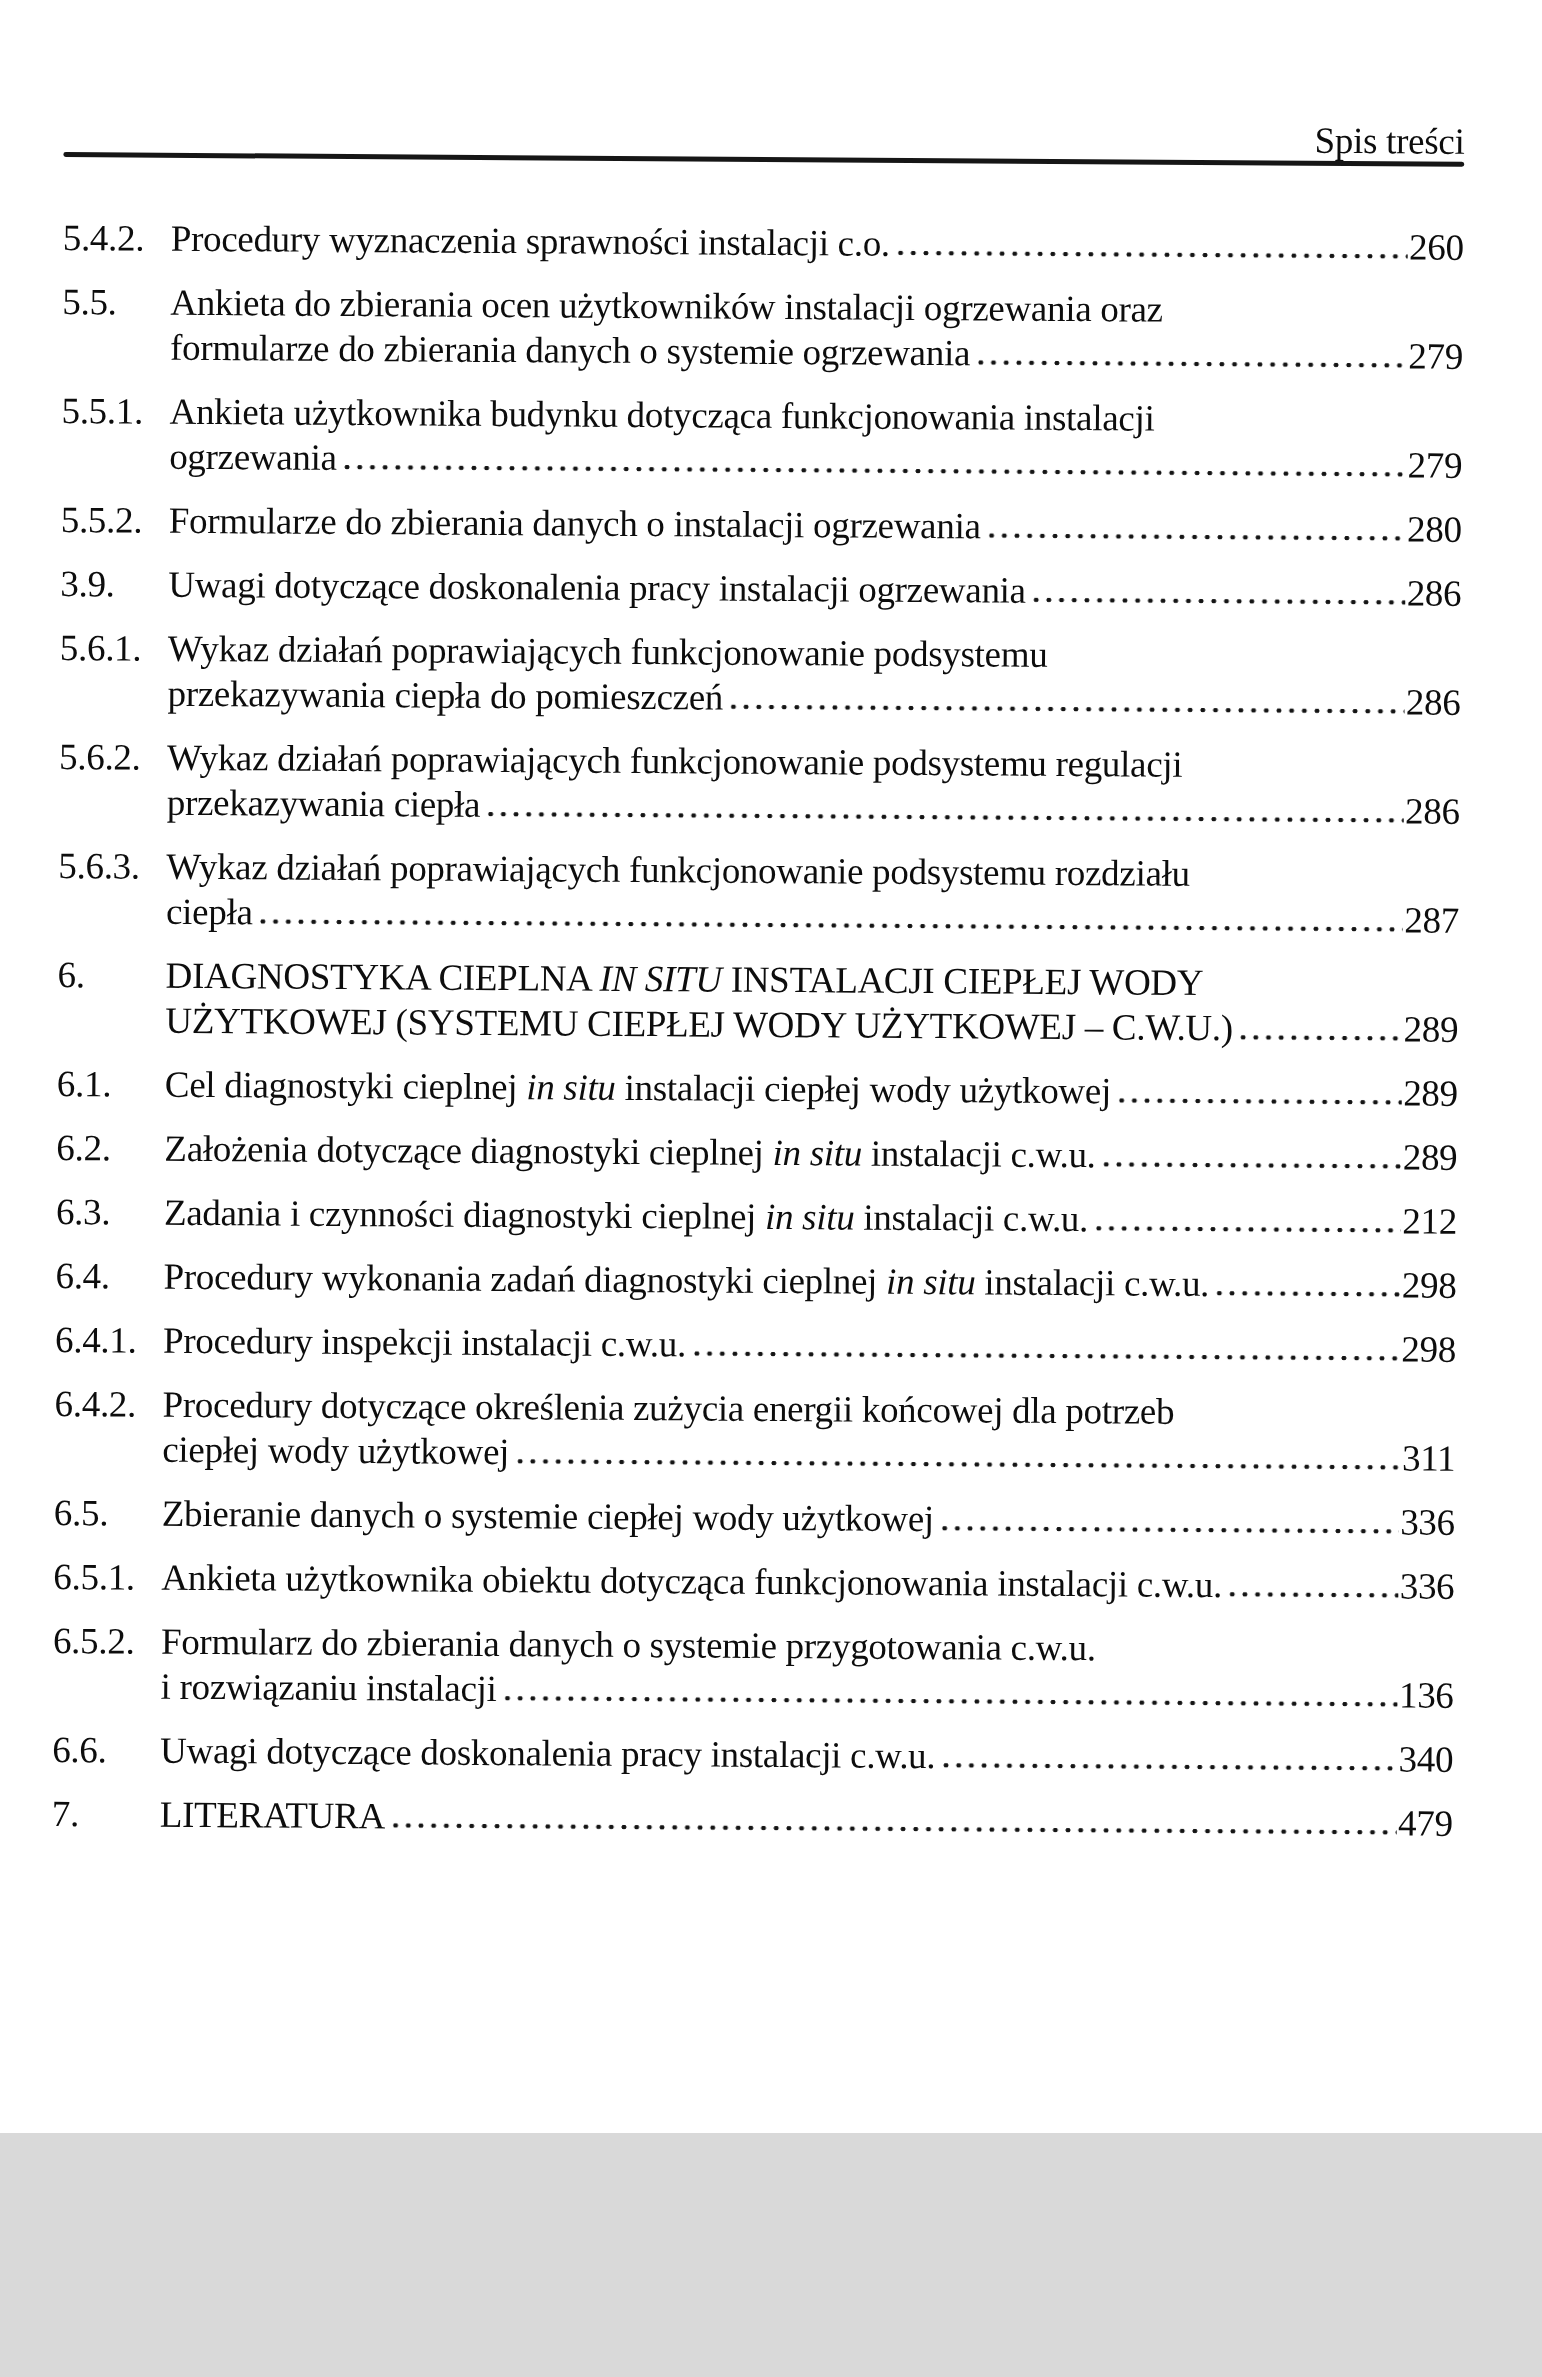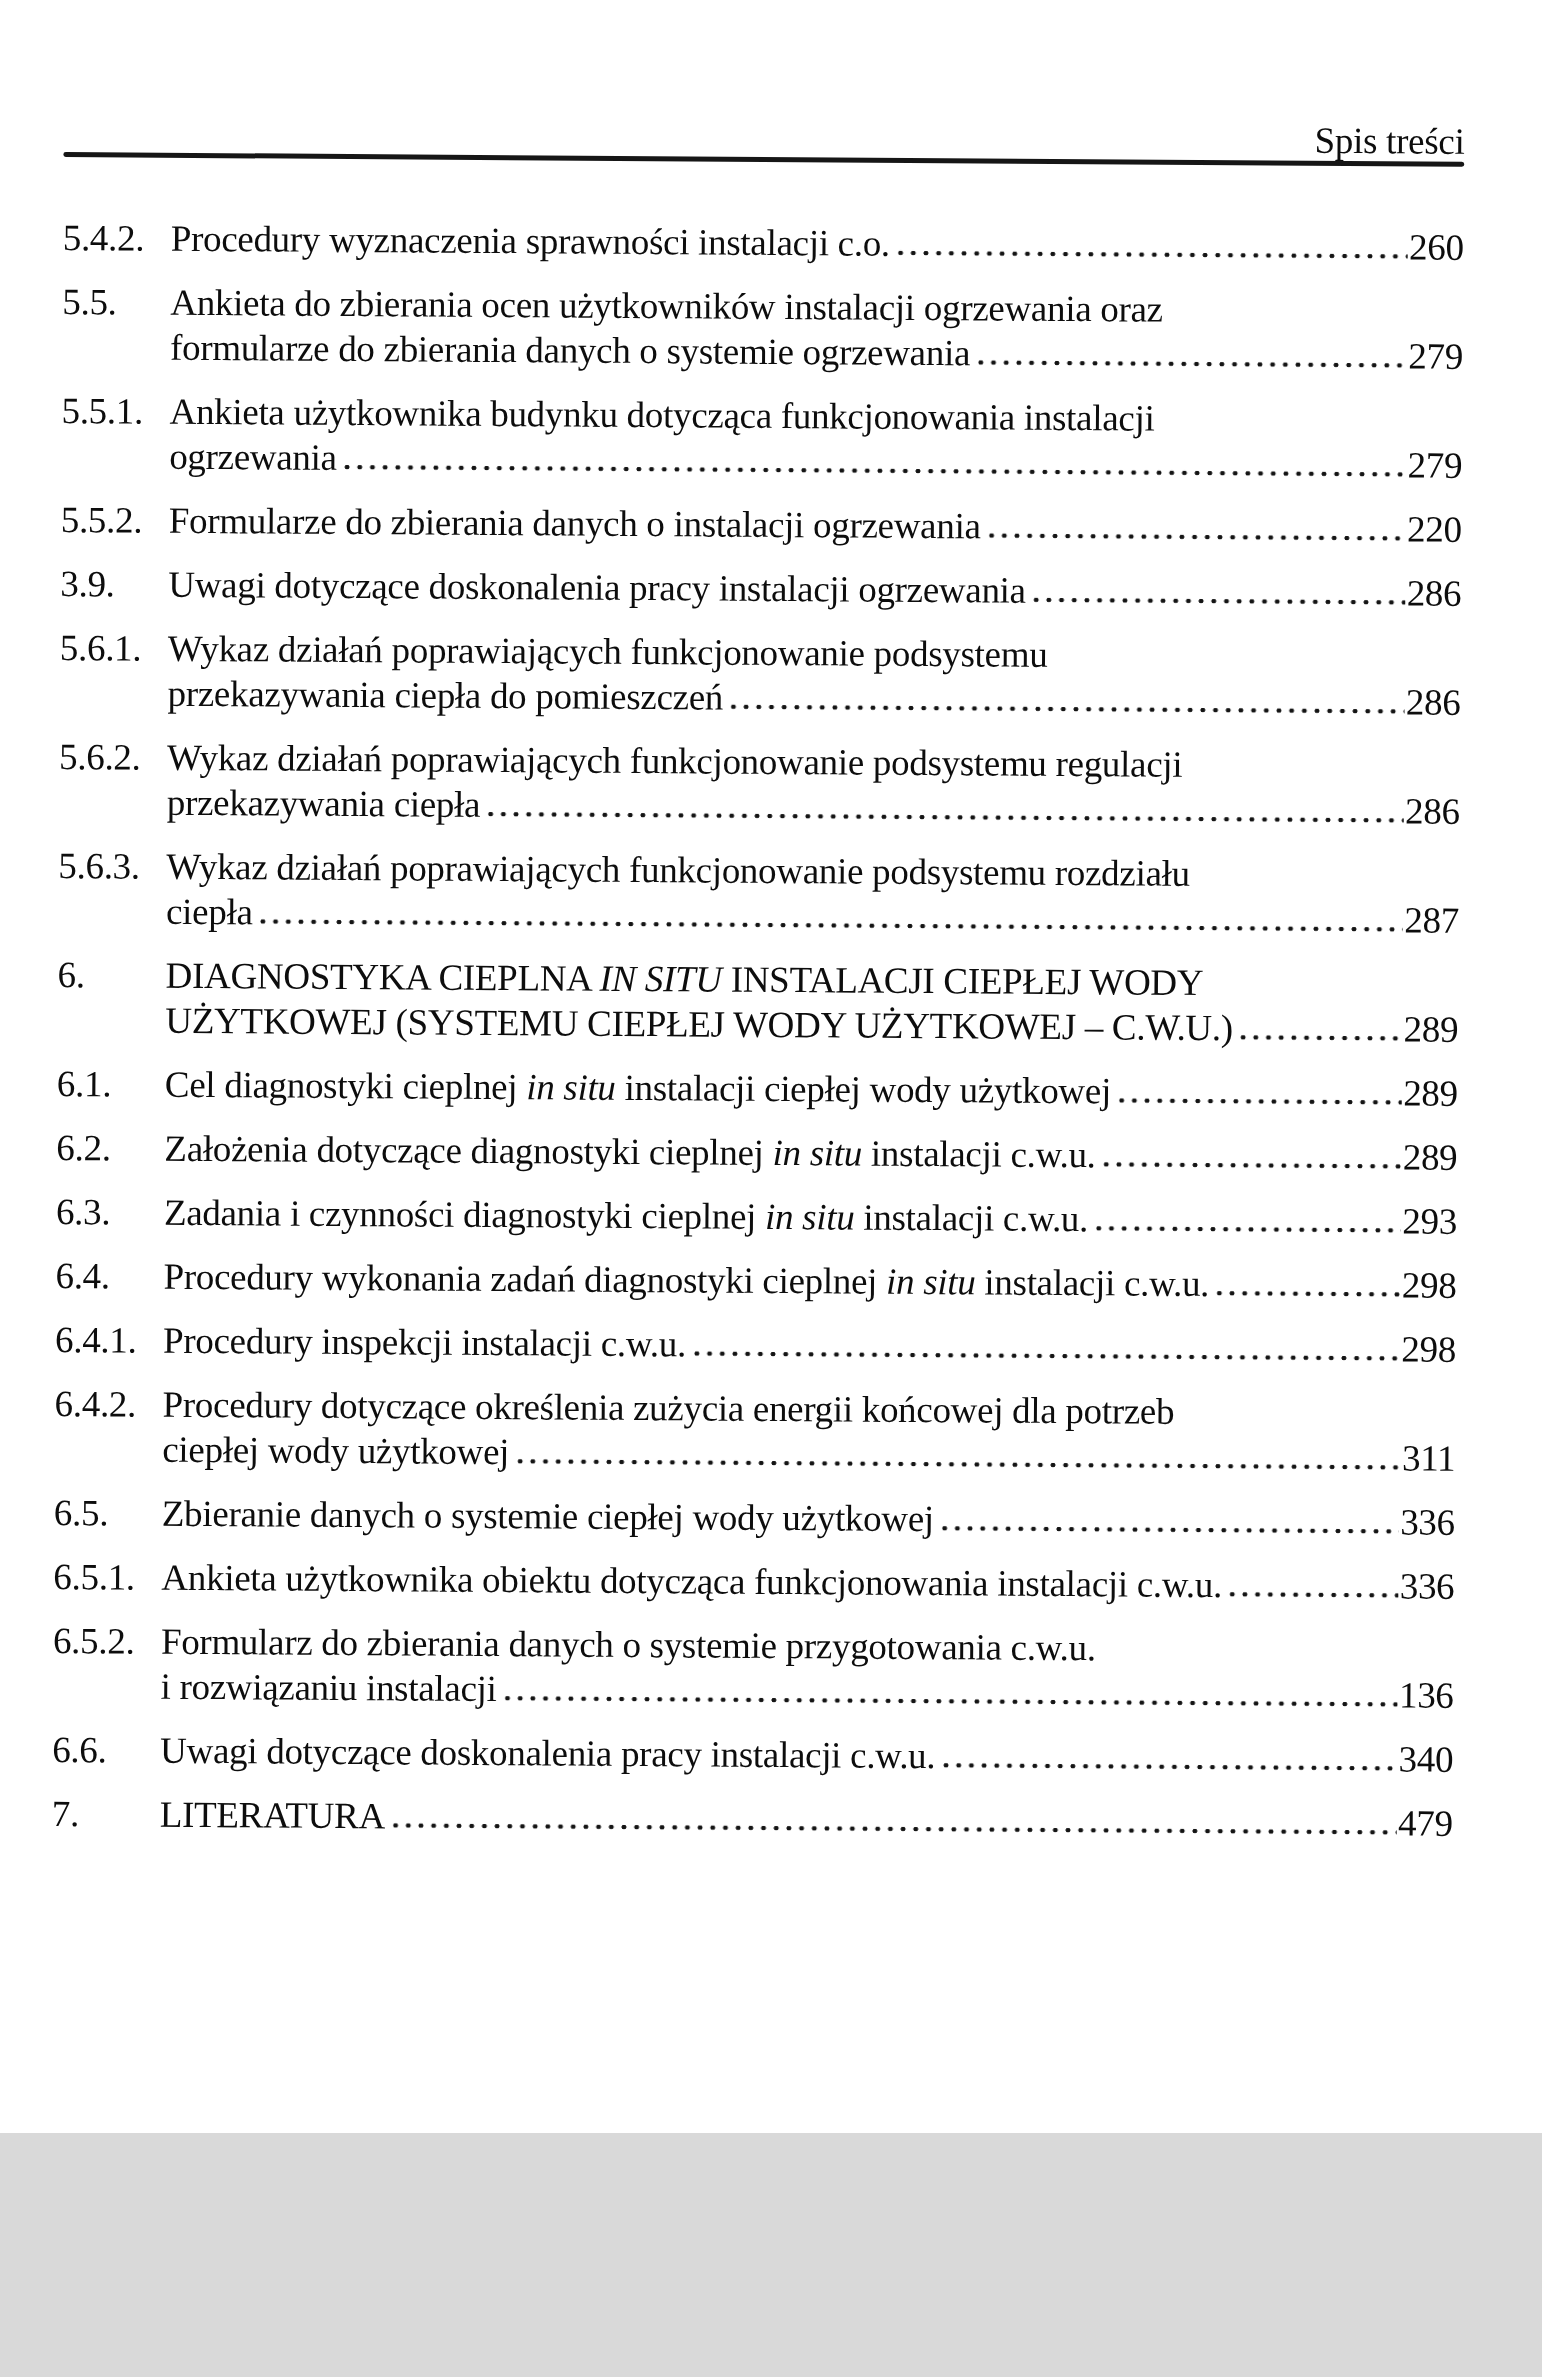--- a/index.html
+++ b/index.html
@@ -84,21 +84,21 @@
     <span class="txt"><span>ogrzewania</span></span>
     <span class="leader"></span>
     <span class="pg">279</span>
   </div>
         </div>
         <div class="entry">
           <div class="toc-line">
     <span class="num">5.5.2.</span>
     <span class="txt"><span>Formularze do zbierania danych o instalacji ogrzewania</span></span>
     <span class="leader"></span>
-    <span class="pg">220</span>
+    <span class="pg">280</span>
   </div>
         </div>
         <div class="entry">
           <div class="toc-line">
     <span class="num">3.9.</span>
     <span class="txt"><span>Uwagi dotyczące doskonalenia pracy instalacji ogrzewania</span></span>
     <span class="leader"></span>
     <span class="pg">286</span>
   </div>
         </div>
@@ -168,21 +168,21 @@
     <span class="txt"><span>Założenia dotyczące diagnostyki cieplnej </span><i>in situ</i><span> instalacji c.w.u.</span></span>
     <span class="leader"></span>
     <span class="pg">289</span>
   </div>
         </div>
         <div class="entry">
           <div class="toc-line">
     <span class="num">6.3.</span>
     <span class="txt"><span>Zadania i czynności diagnostyki cieplnej </span><i>in situ</i><span> instalacji c.w.u.</span></span>
     <span class="leader"></span>
-    <span class="pg">293</span>
+    <span class="pg">212</span>
   </div>
         </div>
         <div class="entry">
           <div class="toc-line">
     <span class="num">6.4.</span>
     <span class="txt"><span>Procedury wykonania zadań diagnostyki cieplnej </span><i>in situ</i><span> instalacji c.w.u.</span></span>
     <span class="leader"></span>
     <span class="pg">298</span>
   </div>
         </div>

